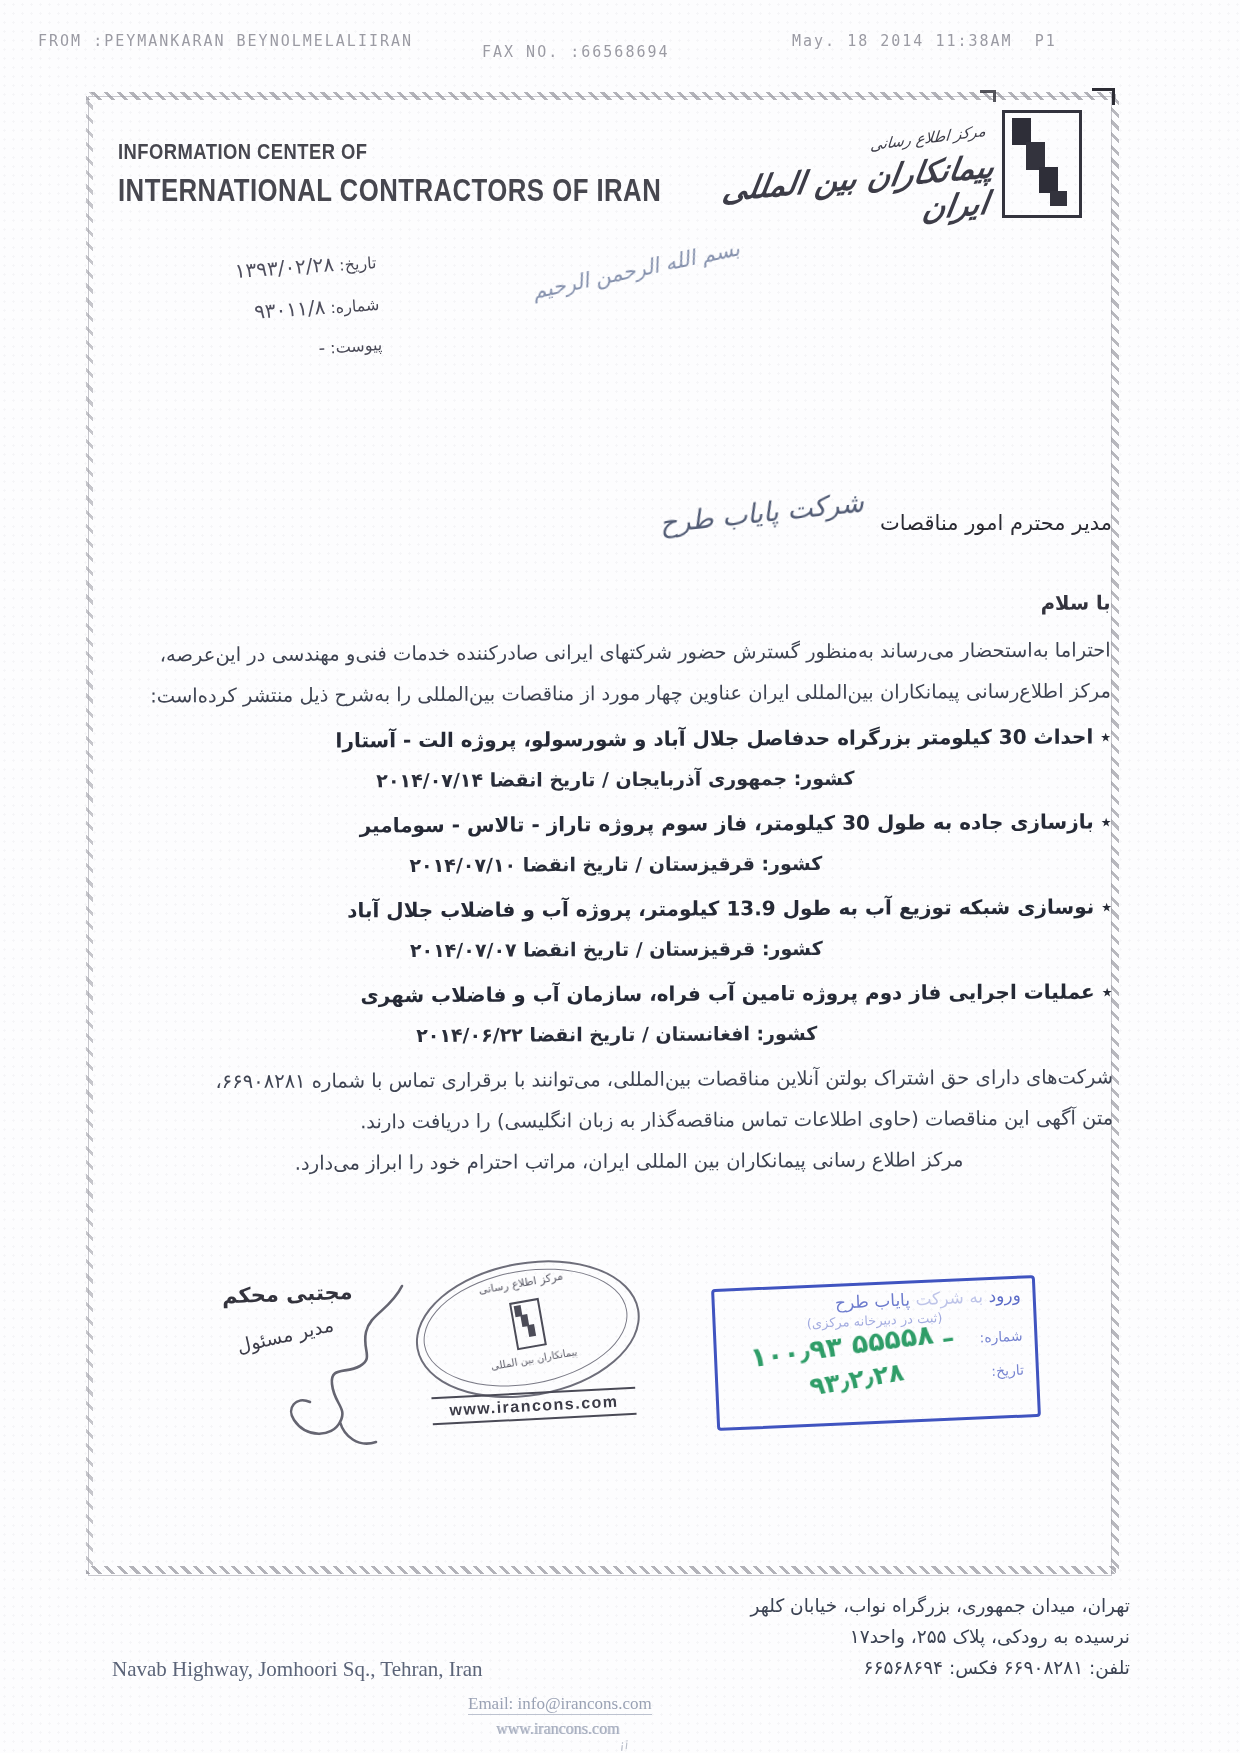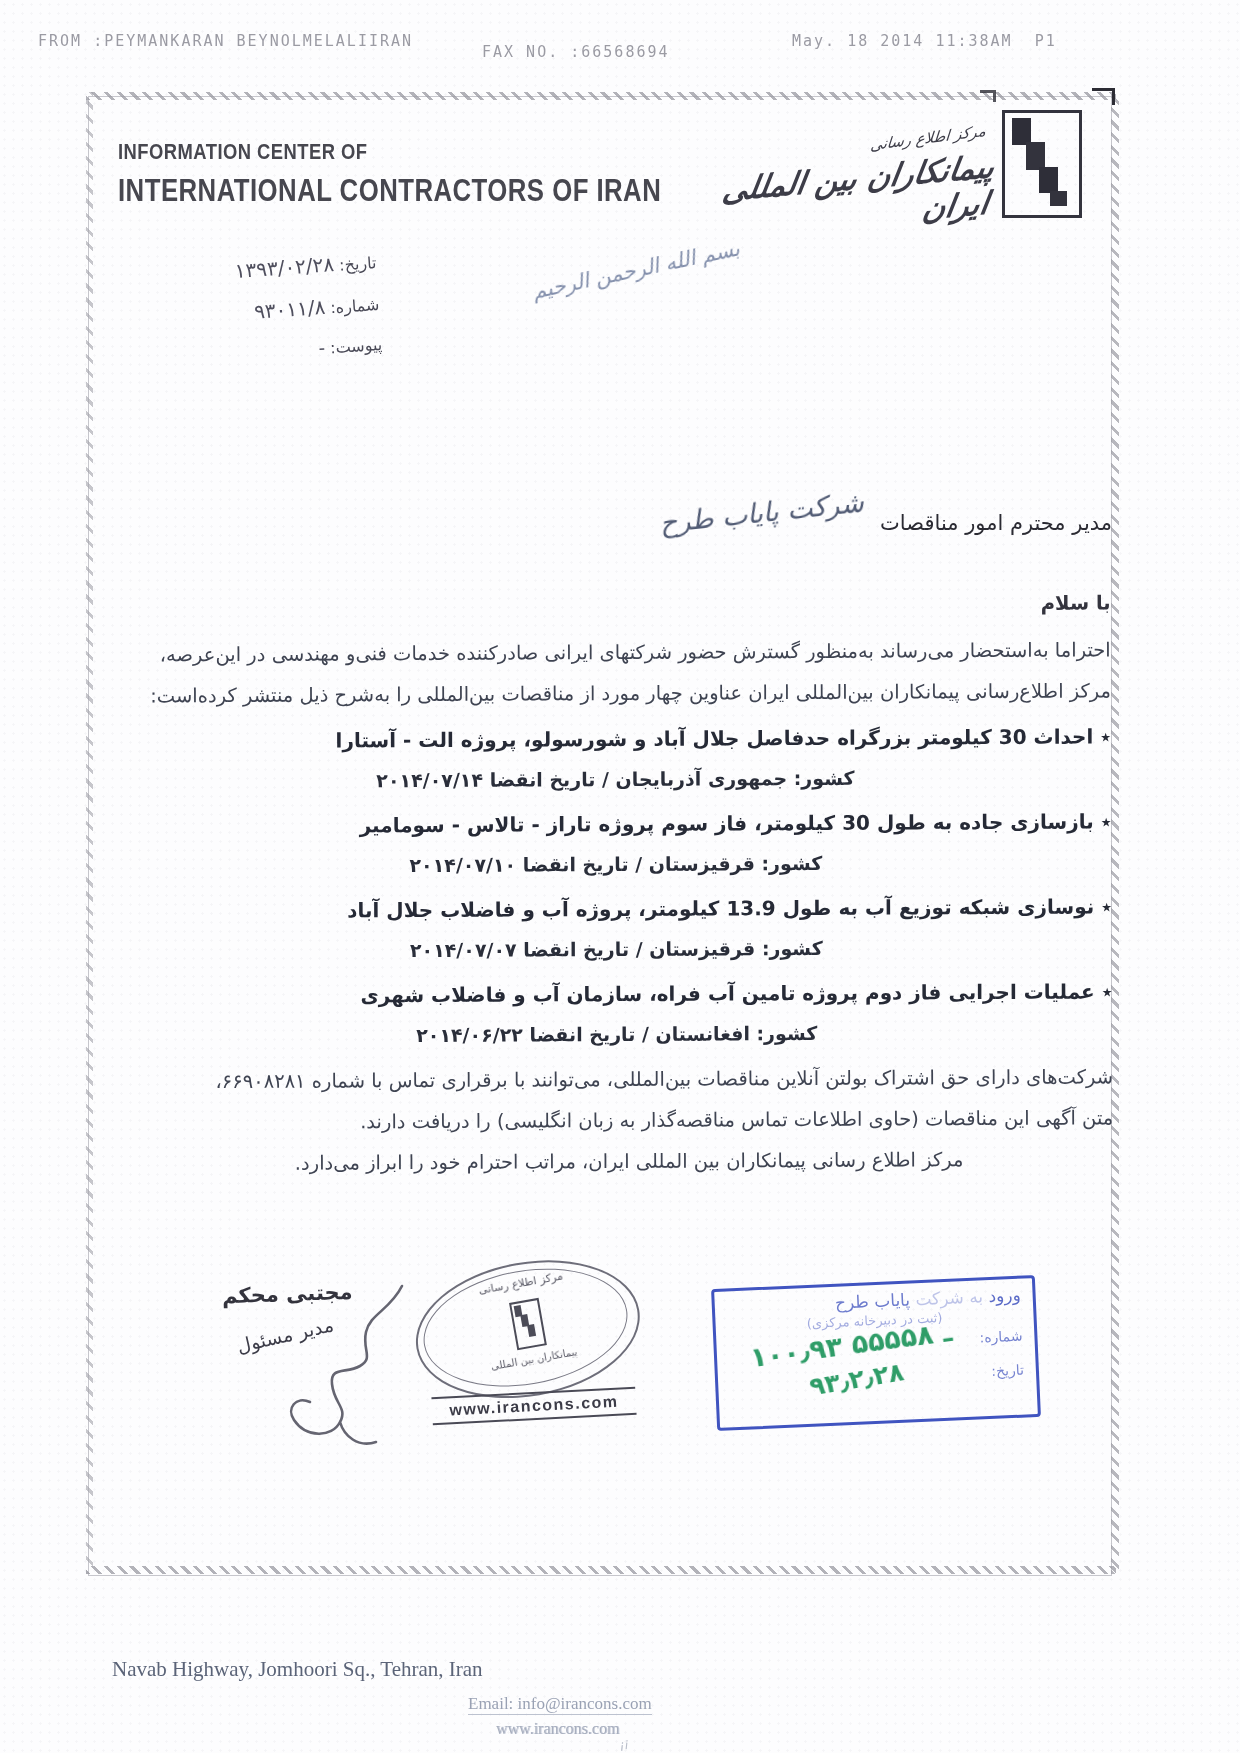--- a/index.html
+++ b/index.html
@@ -220,17 +220,22 @@
     <div class="lblrow">
       <span class="lbl">تاریخ:</span>
       <span class="green g2">۹۳٫۲٫۲۸</span>
     </div>
   </div>
 
   <div class="abs foot-en">
     <div>Navab Highway, Jomhoori Sq., Tehran, Iran</div>
     
   </div>
+  <div class="abs foot-fa" dir="rtl">
+    <div>تهران، میدان جمهوری، بزرگراه نواب، خیابان کلهر</div>
+    <div>نرسیده به رودکی، پلاک ۲۵۵، واحد۱۷</div>
+    <div>تلفن: ۶۶۹۰۸۲۸۱ فکس: ۶۶۵۶۸۶۹۴</div>
+  </div>
   <div class="abs email-line">Email: info@irancons.com</div>
   <div class="abs site-line">www.irancons.com</div>
   <div class="abs noise1">¡i</div>
 
 </div>
 
 </body></html>

